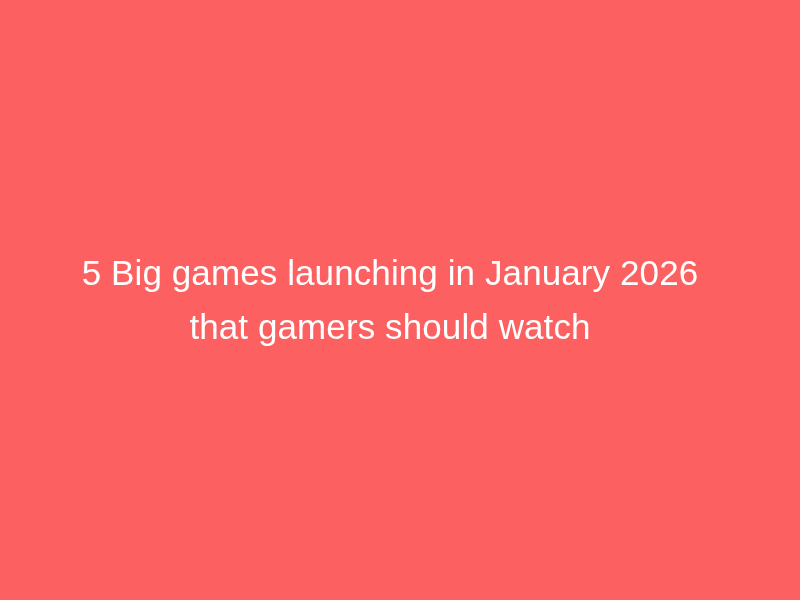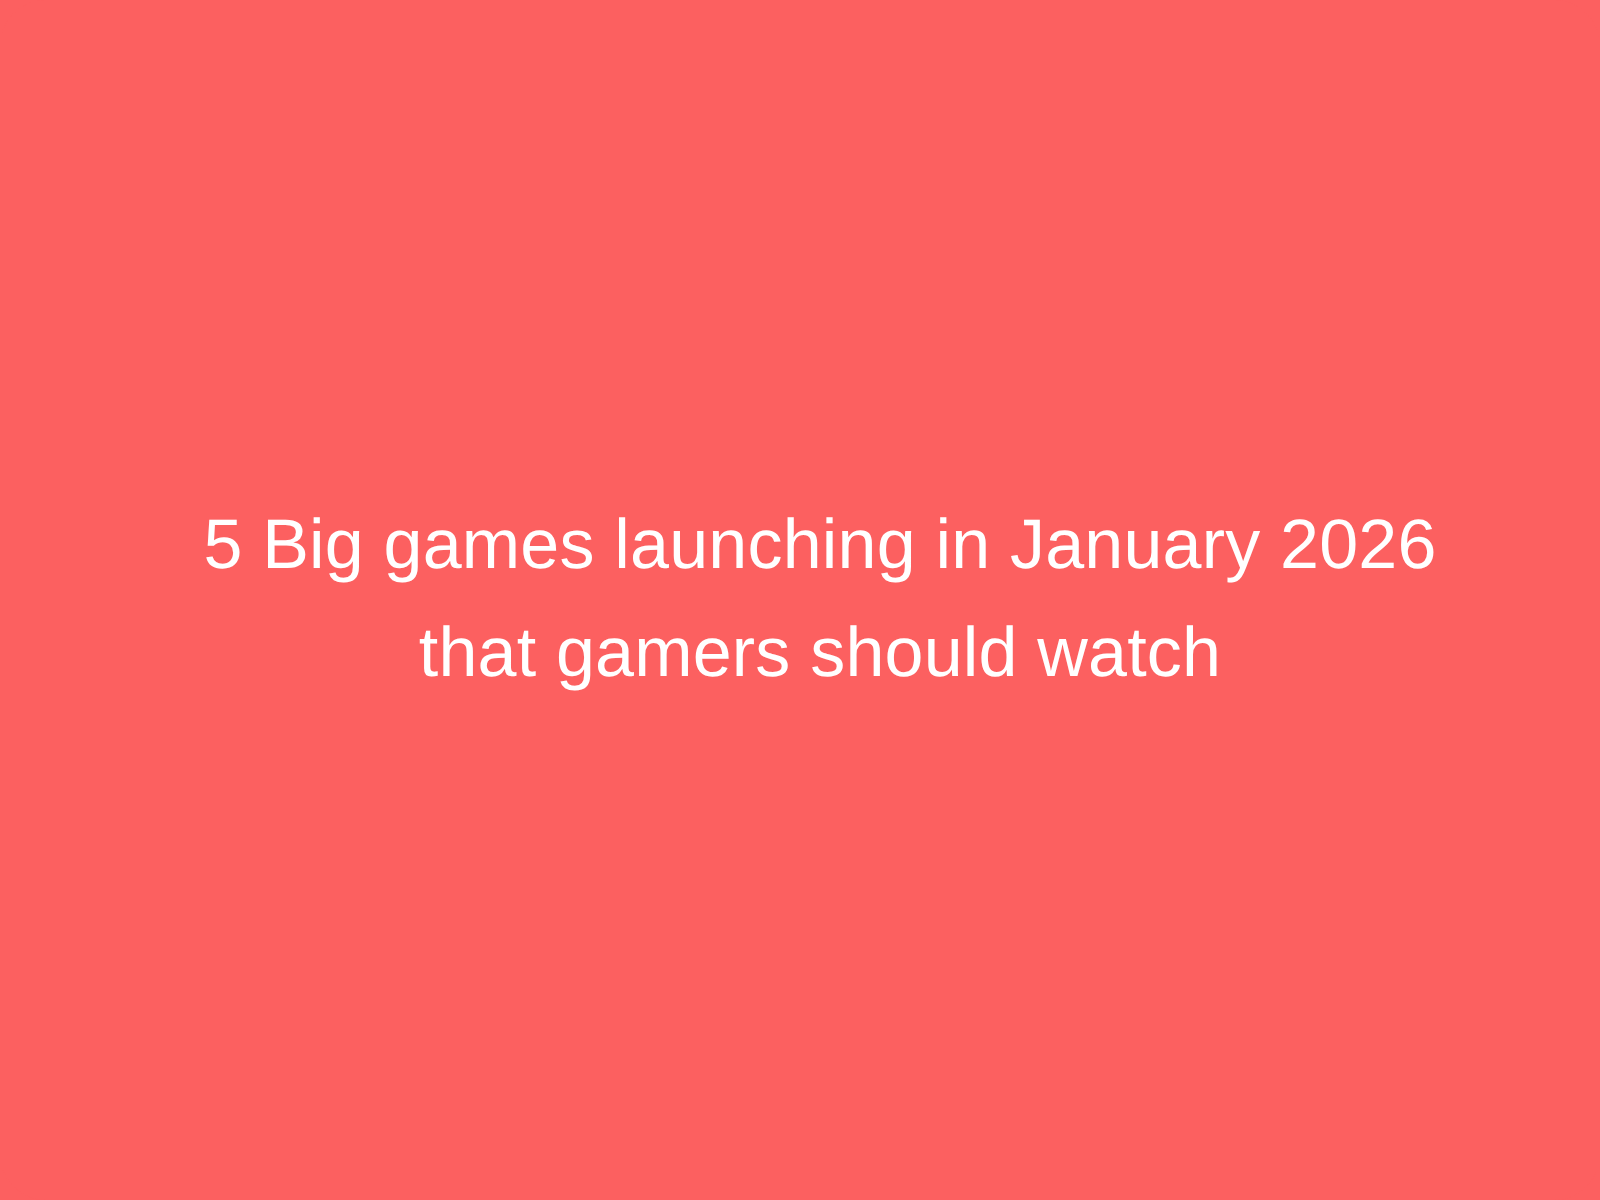--- a/index.html
+++ b/index.html
@@ -15,21 +15,21 @@
     font-family: "Liberation Sans", sans-serif;
     background: #fc6060;
   }
 
   .title-card {
     box-sizing: border-box;
     width: 800px;
     height: 600px;
     display: flex;
     align-items: center;
-    justify-content: flex-end;
+    justify-content: flex-start;
     background-color: #fc6060;
     padding: 12px 60px;
     border-radius: 23px;
   }
 
   .title-card__inner {
     width: 100%;
     max-width: 660px;
     display: block;
   }

